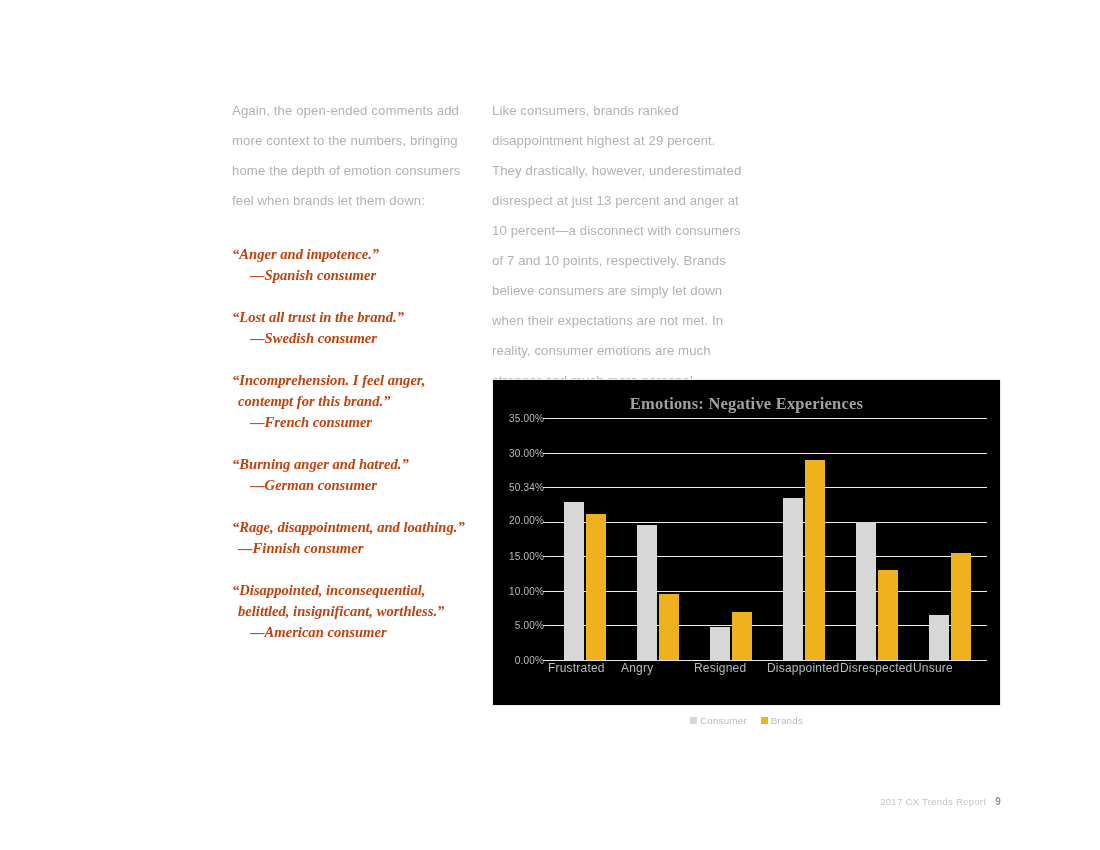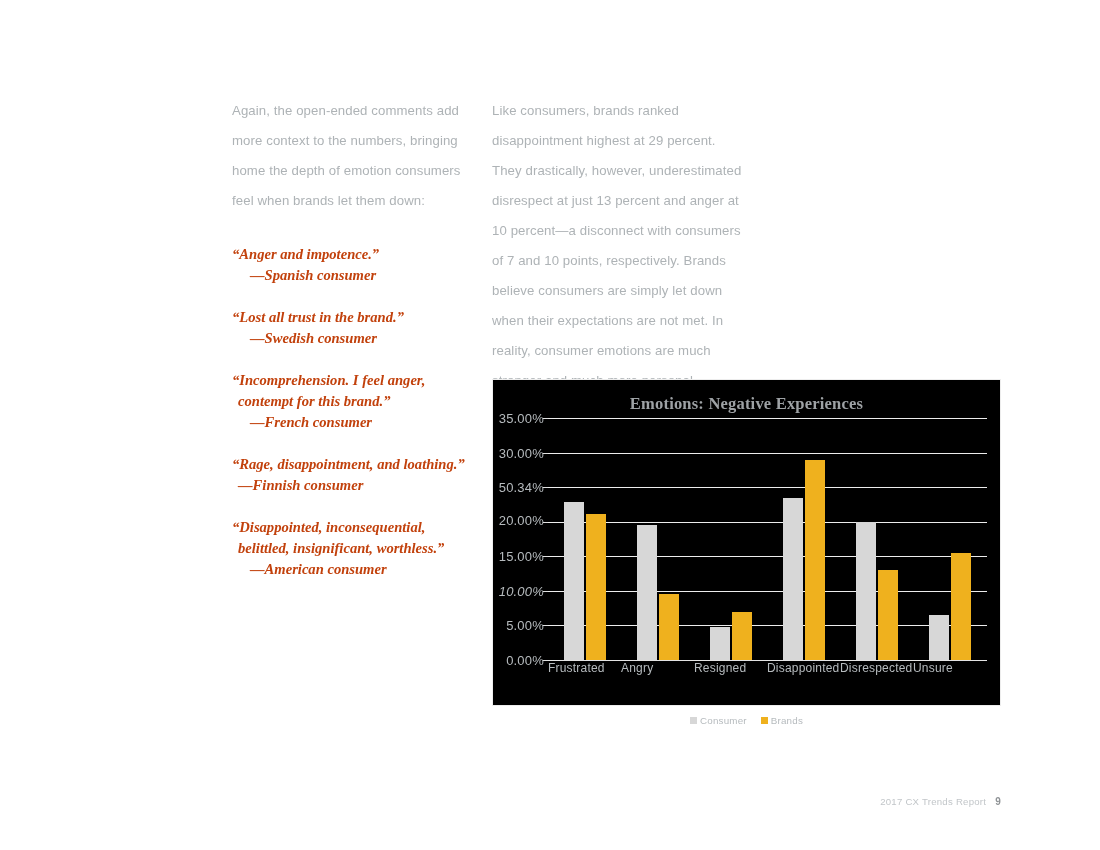--- a/index.html
+++ b/index.html
@@ -105,21 +105,21 @@
     position: absolute;
     left: 0;
     top: 0;
     width: 46px;
     height: 100%;
   }
   .y-tick {
     position: absolute;
     right: 4px;
     transform: translateY(-50%);
-    font-size: 13px;
+    font-size: 10px;
     color: #b6bbbe;
     white-space: nowrap;
     letter-spacing: 0.2px;
   }
   .grid-area {
     position: absolute;
     left: 46px;
     right: 5px;
     top: 0;
     bottom: 0;
@@ -229,40 +229,41 @@
 <body>
 
 <div class="page">
 
   <div class="col-left">
     <p class="body-para">Again, the open-ended comments add more context to the numbers, bringing home the depth of emotion consumers feel when brands let them down:</p>
     <div class="quotes">
         <div class="quote"><span>“Anger and impotence.”</span><span class="attrib">—Spanish consumer</span></div>
         <div class="quote"><span>“Lost all trust in the brand.”</span><span class="attrib">—Swedish consumer</span></div>
         <div class="quote"><span>“Incomprehension. I feel anger, contempt for this brand.”</span><span class="attrib">—French consumer</span></div>
+        <div class="quote"><span>“Burning anger and hatred.”</span><span class="attrib">—German consumer</span></div>
         <div class="quote"><span>“Rage, disappointment, and loathing.” </span><span class="attrib inline">—Finnish consumer</span></div>
         <div class="quote"><span>“Disappointed, inconsequential, belittled, insignificant, worthless.”</span><span class="attrib">—American consumer</span></div>
       </div>
   </div>
 
   <div class="col-right">
     <p class="body-para">Like consumers, brands ranked disappointment highest at 29 percent. They drastically, however, underestimated disrespect at just 13 percent and anger at 10 percent—a disconnect with consumers of 7 and 10 points, respectively. Brands believe consumers are simply let down when their expectations are not met. In reality, consumer emotions are much stronger and much more personal.</p>
   </div>
 
   <div class="chart-panel">
     <div class="chart-title">Emotions: Negative Experiences</div>
 
     <div class="plot-wrap">
       <div class="y-axis">
           <div class="y-tick" style="top: 0px;">35.00%</div>
           <div class="y-tick" style="top: 34.5714px;">30.00%</div>
           <div class="y-tick" style="top: 69.1429px;">50.34%</div>
           <div class="y-tick" style="top: 102px;">20.00%</div>
           <div class="y-tick" style="top: 138.286px;">15.00%</div>
-          <div class="y-tick" style="top: 172.857px; font-style: italic;">10.00%</div>
+          <div class="y-tick" style="top: 172.857px;">10.00%</div>
           <div class="y-tick" style="top: 207.429px;">5.00%</div>
           <div class="y-tick" style="top: 242px;">0.00%</div>
         </div>
       <div class="grid-area">
           <div class="gridline" style="top: 0px;">
             <div class="tick-stub"></div>
           </div>
           <div class="gridline" style="top: 34.5714px;">
             <div class="tick-stub"></div>
           </div>

